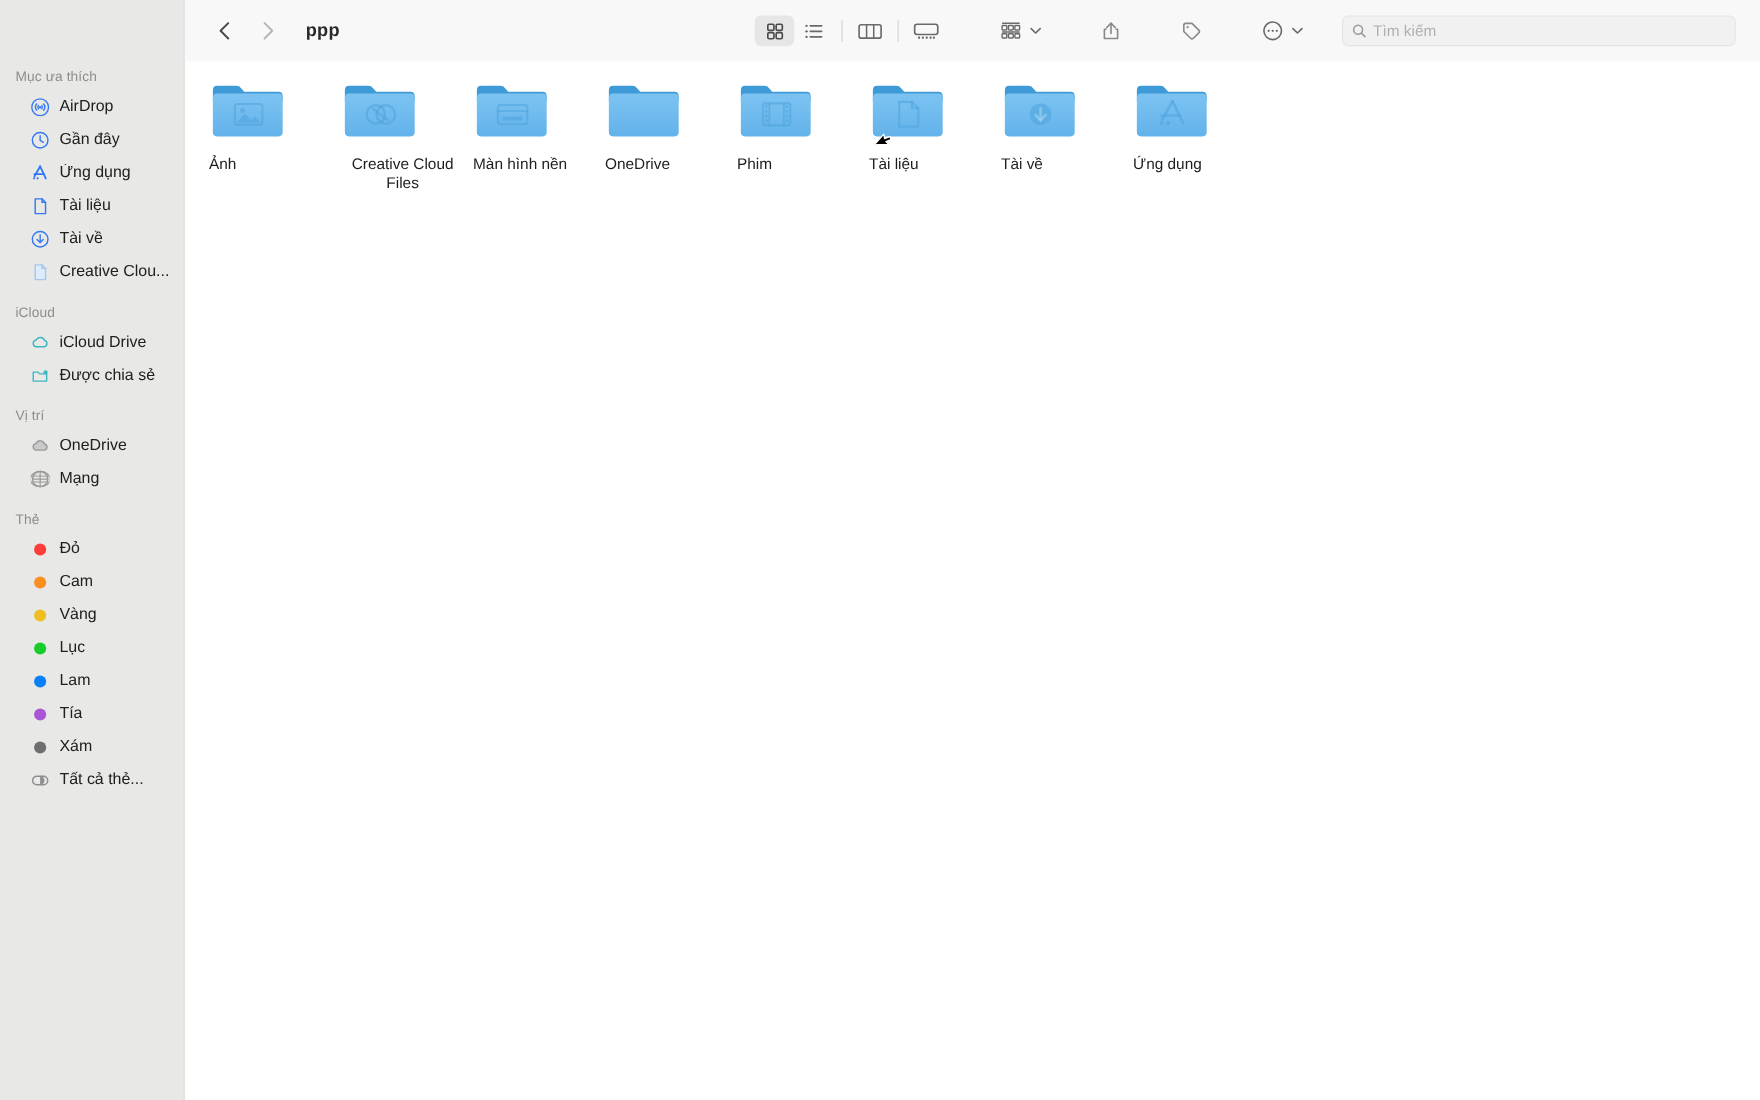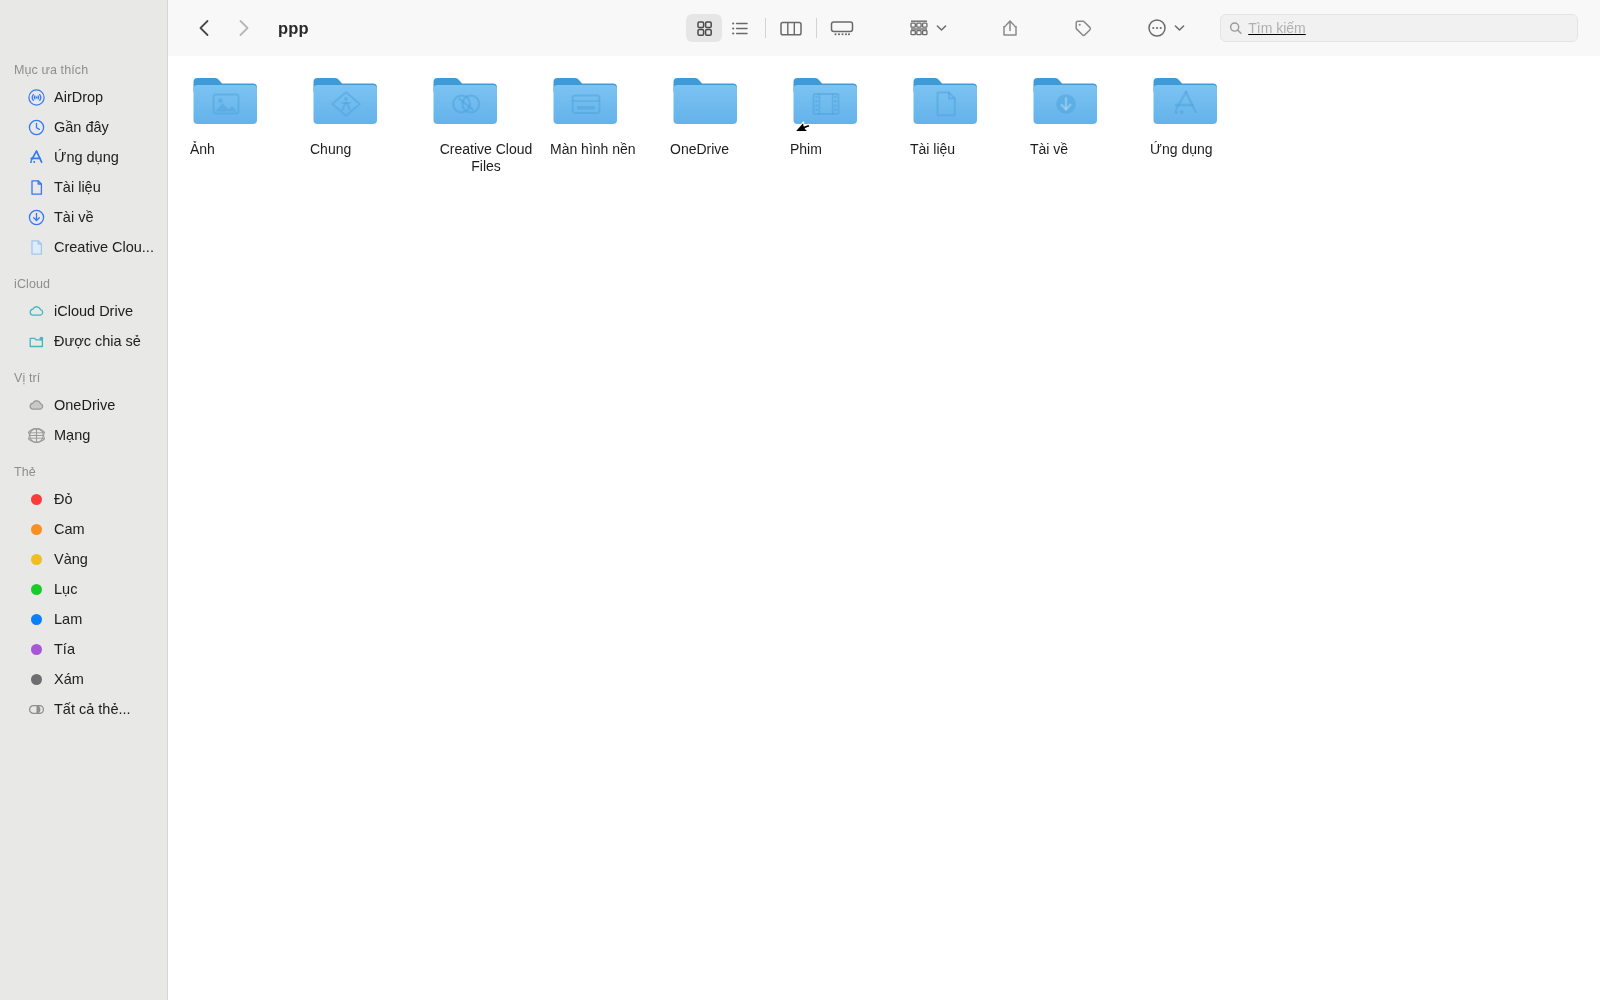--- a/index.html
+++ b/index.html
@@ -99,21 +99,20 @@
 
   #search-box {
     width:358px; height:28px;
     background:#f1f1f1;
     border:1px solid #e4e4e4;
     border-radius:6px;
     display:flex; align-items:center;
     padding:0 8px;
     gap:6px;
     margin-left:30px;
-    text-decoration:underline;
   }
   #search-input {
     border:none; outline:none; background:transparent;
     font-size:14px; color:#333;
     width:100%;
     font-family:"Liberation Sans", sans-serif;
   }
   #search-input::placeholder { color:#b0b0b0; }
 
   
@@ -447,41 +446,20 @@
               <path d="M3.5 10 Q3.5 6 7.5 6 L25 6 Q27.5 6 29 8 L32 11.4 L63 11.4 Q67 11.4 67 15.4 L67 20 L3.5 20 Z" fill="#3e9bd8" stroke-linejoin="round" stroke-linecap="round"></path>
               <path d="M3.5 17 Q3.5 13 7.5 13 L63 13 Q67 13 67 17 L67 48 Q67 52 63 52 L7.5 52 Q3.5 52 3.5 48 Z" fill="url(#g_photos-folder-icon)" stroke-linejoin="round" stroke-linecap="round"></path>
             </svg>
             <div style="position: absolute; left: 19px; top: 17px; width: 34px; height: 30px;"><svg width="34" height="30" viewBox="0 0 34 30">
                 <rect x="4.5" y="5.5" width="25" height="19" rx="2.4" fill="none" stroke="#4fa4dc" stroke-width="1.9" opacity="0.55"></rect>
                 <circle cx="11.5" cy="11.5" r="2.3" fill="#4fa4dc" opacity="0.55"></circle>
                 <path d="M6.0 22.5 L13.5 14.2 L19.5 20.2 L23.0 17.0 L28.0 22.5 Z" fill="#4fa4dc" stroke-linejoin="round" stroke-linecap="round" opacity="0.55"></path>
               </svg></div>
           </div>
           <div class="file-label">Ảnh</div>
-        </div>
-        <div class="file-item">
-          <div class="folder-wrap">
-            <svg width="72" height="58" viewBox="0 0 72 58" style="position: absolute; left: 0px; top: 0px;">
-              <defs>
-                <linearGradient id="g_public-folder-icon" x1="0" y1="0" x2="0" y2="1">
-                  <stop offset="0%" stop-color="#7cc3f2"></stop>
-                  <stop offset="100%" stop-color="#63b2ea"></stop>
-                </linearGradient>
-              </defs>
-              <path d="M3.5 10 Q3.5 6 7.5 6 L25 6 Q27.5 6 29 8 L32 11.4 L63 11.4 Q67 11.4 67 15.4 L67 20 L3.5 20 Z" fill="#3e9bd8" stroke-linejoin="round" stroke-linecap="round"></path>
-              <path d="M3.5 17 Q3.5 13 7.5 13 L63 13 Q67 13 67 17 L67 48 Q67 52 63 52 L7.5 52 Q3.5 52 3.5 48 Z" fill="url(#g_public-folder-icon)" stroke-linejoin="round" stroke-linecap="round"></path>
-            </svg>
-            <div style="position: absolute; left: 19px; top: 17px; width: 34px; height: 30px;"><svg width="34" height="30" viewBox="0 0 34 30">
-                <path d="M17 3.2 L30.8 15 L17 26.8 L3.2 15 Z" fill="none" stroke="#4fa4dc" stroke-width="1.9" stroke-linejoin="round" stroke-linecap="round" opacity="0.55"></path>
-                <circle cx="17" cy="9.9" r="1.9" fill="#4fa4dc" opacity="0.55"></circle>
-                <path d="M13.6 20.8 L15.4 16.0 L17.0 13.3 L19.2 16.2 L20.6 20.8" fill="none" stroke="#4fa4dc" stroke-width="1.9" stroke-linejoin="round" stroke-linecap="round" opacity="0.55"></path>
-                <path d="M13.1 13.9 L20.9 13.9" fill="none" stroke="#4fa4dc" stroke-width="1.9" stroke-linejoin="round" stroke-linecap="round" opacity="0.55"></path>
-              </svg></div>
-          </div>
-          <div class="file-label">Chung</div>
         </div>
         <div class="file-item">
           <div class="folder-wrap">
             <svg width="72" height="58" viewBox="0 0 72 58" style="position: absolute; left: 0px; top: 0px;">
               <defs>
                 <linearGradient id="g_creative-cloud-folder-icon" x1="0" y1="0" x2="0" y2="1">
                   <stop offset="0%" stop-color="#7cc3f2"></stop>
                   <stop offset="100%" stop-color="#63b2ea"></stop>
                 </linearGradient>
               </defs>

